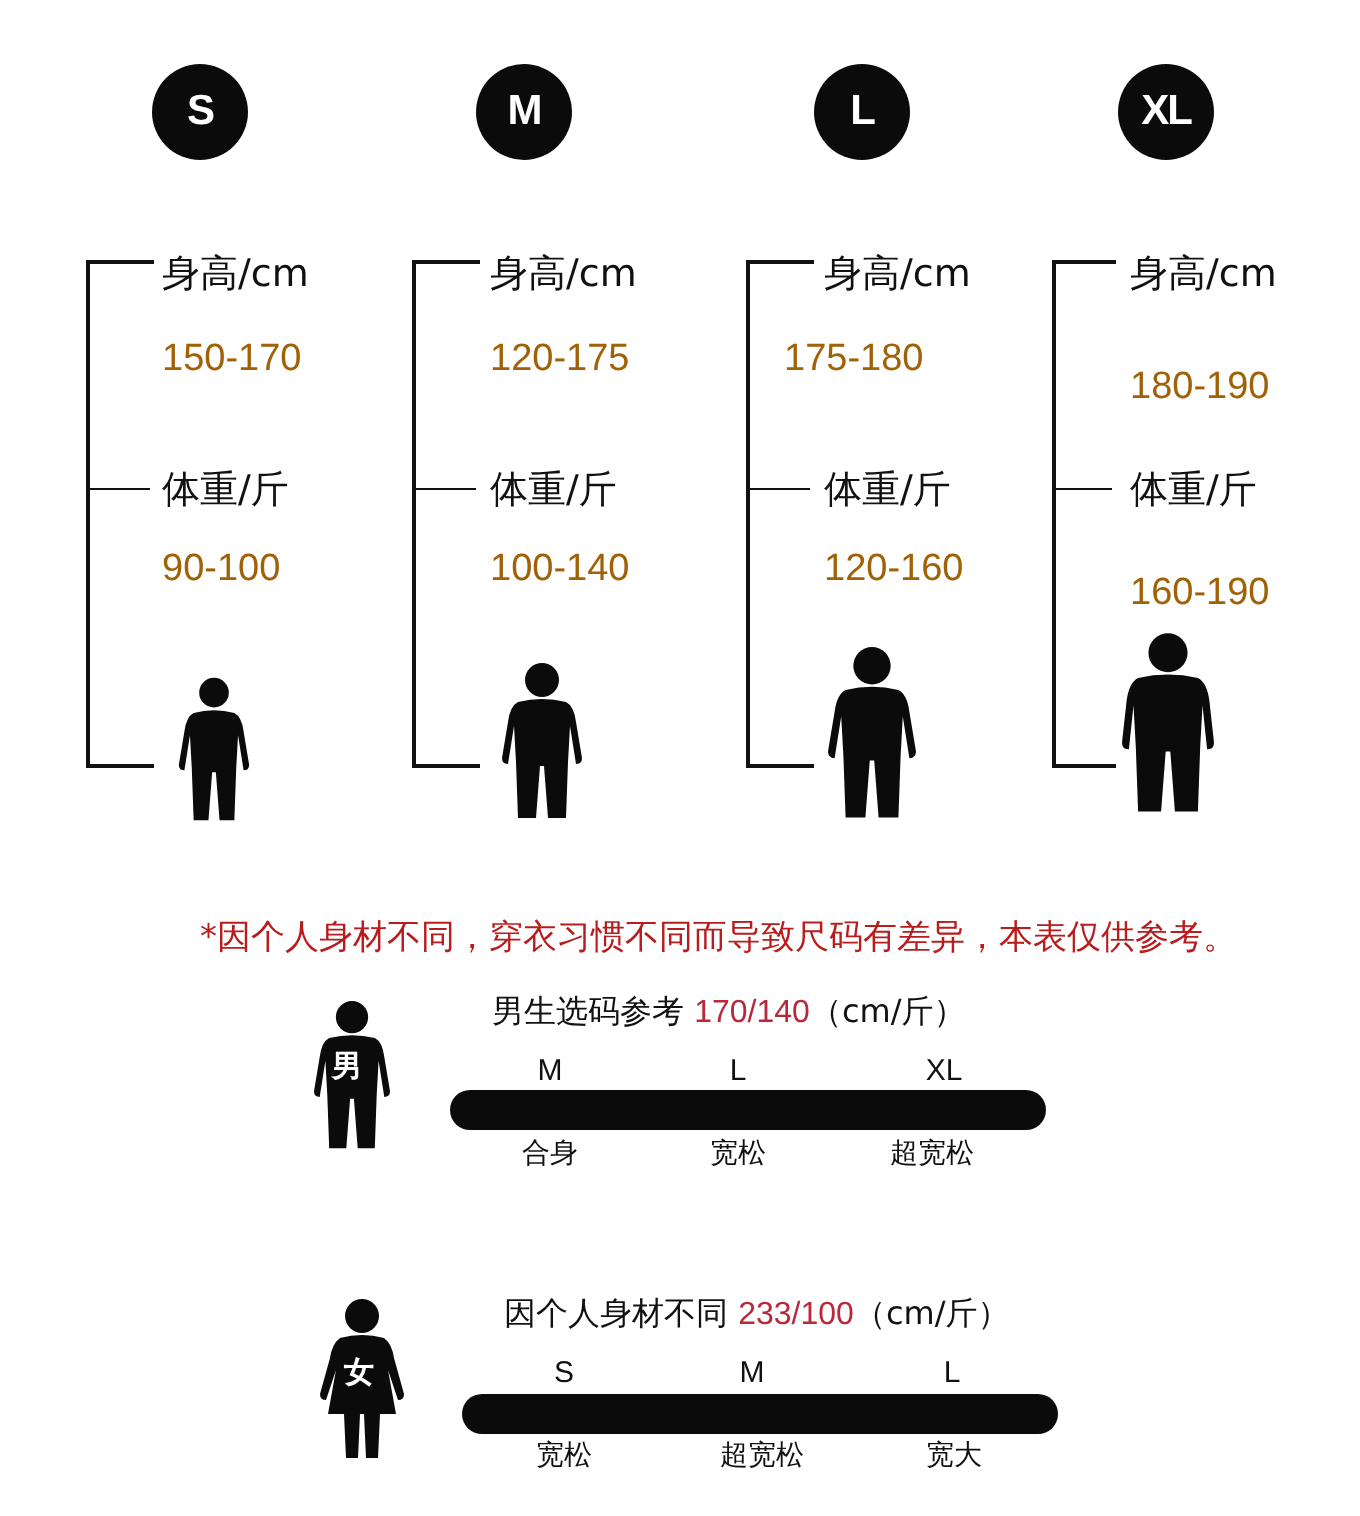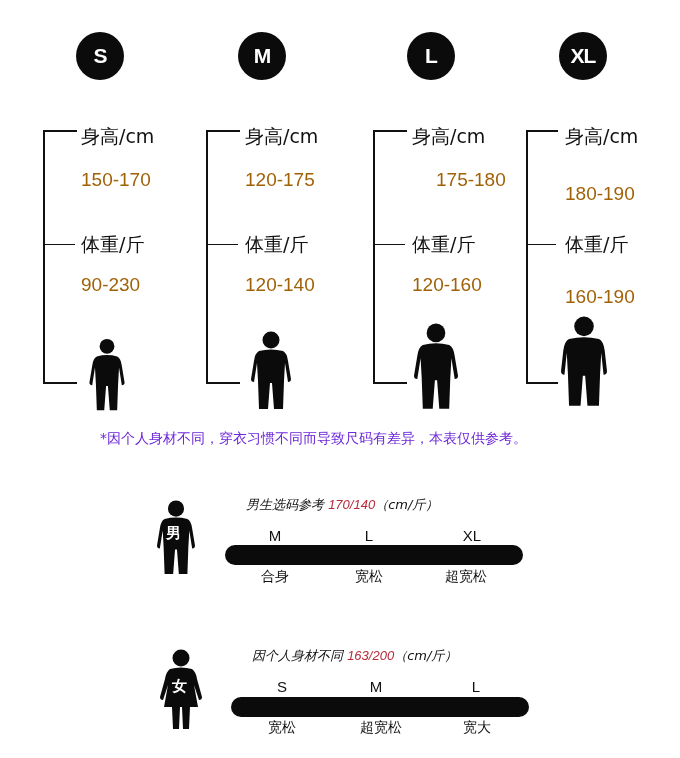--- a/index.html
+++ b/index.html
@@ -7,59 +7,59 @@
          font-family:"DejaVu Sans","Liberation Sans",sans-serif; color:#111; }
   .abs { position:absolute; }
   .badge { position:absolute; width:48px; height:48px; border-radius:50%; background:#0b0b0b;
            color:#fff; font-weight:bold; font-size:21px; display:flex; align-items:center; justify-content:center;
            font-family:"Liberation Sans","DejaVu Sans",sans-serif; letter-spacing:-1px; }
   .bracket { position:absolute; border:2px solid #111; border-right:none; }
   .tick { position:absolute; height:1px; background:#111; }
   .lbl { position:absolute; font-size:19px; white-space:nowrap; color:#111; }
   .val { position:absolute; font-size:19px; white-space:nowrap; color:#a16207; font-family:"Liberation Sans","DejaVu Sans",sans-serif; }
   .fig { position:absolute; }
-  .note { position:absolute; left:100px; top:430px; font-size:14px; white-space:nowrap; color:#6d28d9; }
-  .guide-title { position:absolute; font-size:13px; white-space:nowrap; color:#111;font-style:italic; }
+  .note { position:absolute; left:100px; top:457px; font-size:17px; white-space:nowrap; color:#b91c1c; }
+  .guide-title { position:absolute; font-size:16px; white-space:nowrap; color:#111; }
   .red { color:#b8293a; }
   .bar { position:absolute; height:20px; background:#0b0b0b; border-radius:10px; }
   .size-tag { position:absolute; font-size:15px; transform:translateX(-50%); white-space:nowrap; font-family:"Liberation Sans","DejaVu Sans",sans-serif; }
   .fit-tag { position:absolute; font-size:14px; transform:translateX(-50%); white-space:nowrap; }
 </style>
 </head>
 <body>
 
 <div class="badge" style="left:76px;top:32px;">S</div>
 <div class="bracket" style="left:43px;top:130px;width:32px;height:250px;"></div>
 <div class="tick" style="left:45px;top:244px;width:30px;"></div>
 <div class="lbl" style="left:81px;top:124px;">身高/cm</div>
 <div class="val" style="left:81px;top:169px;">150-170</div>
 <div class="lbl" style="left:81px;top:232px;">体重/斤</div>
-<div class="val" style="left:81px;top:274px;">90-230</div>
+<div class="val" style="left:81px;top:274px;">90-100</div>
 <svg class="fig" style="left:88px;top:338px;" width="38" height="74" viewBox="0 0 40 80">
   <circle cx="20" cy="9" r="8" fill="#0b0b0b"></circle>
   <path d="M9 20 Q20 17 31 20 Q35 22 36 30 L39 48 Q39 51 36 51 L33 32 L32 50 L31 78 L23 78 L21 52 L19 52 L17 78 L9 78 L8 50 L7 32 L4 51 Q1 51 1 48 L4 30 Q5 22 9 20 Z" fill="#0b0b0b"></path>
 </svg>
 
 <div class="badge" style="left:238px;top:32px;">M</div>
 <div class="bracket" style="left:206px;top:130px;width:32px;height:250px;"></div>
 <div class="tick" style="left:208px;top:244px;width:30px;"></div>
 <div class="lbl" style="left:245px;top:124px;">身高/cm</div>
 <div class="val" style="left:245px;top:169px;">120-175</div>
 <div class="lbl" style="left:245px;top:232px;">体重/斤</div>
-<div class="val" style="left:245px;top:274px;">120-140</div>
+<div class="val" style="left:245px;top:274px;">100-140</div>
 <svg class="fig" style="left:251px;top:330px;" width="40" height="82" viewBox="0 0 40 80">
   <circle cx="20" cy="9" r="8.5" fill="#0b0b0b"></circle>
   <path d="M8 20 Q20 17 32 20 Q36 22 37 30 L40 48 Q40 51 37 51 L34 32 L33 50 L32 78 L23 78 L21 52 L19 52 L17 78 L8 78 L7 50 L6 32 L3 51 Q0 51 0 48 L3 30 Q4 22 8 20 Z" fill="#0b0b0b"></path>
 </svg>
 
 <div class="badge" style="left:407px;top:32px;">L</div>
 <div class="bracket" style="left:373px;top:130px;width:32px;height:250px;"></div>
 <div class="tick" style="left:375px;top:244px;width:30px;"></div>
 <div class="lbl" style="left:412px;top:124px;">身高/cm</div>
-<div class="val" style="left:436px;top:169px;text-align:center;">175-180</div>
+<div class="val" style="left:392px;top:169px;text-align:center;">175-180</div>
 <div class="lbl" style="left:412px;top:232px;">体重/斤</div>
 <div class="val" style="left:412px;top:274px;">120-160</div>
 <svg class="fig" style="left:414px;top:322px;" width="44" height="90" viewBox="0 0 40 80">
   <circle cx="20" cy="9" r="8.5" fill="#0b0b0b"></circle>
   <path d="M8 20 Q20 17 32 20 Q36 22 37 30 L40 48 Q40 51 37 51 L34 32 L33 50 L32 78 L23 78 L21 52 L19 52 L17 78 L8 78 L7 50 L6 32 L3 51 Q0 51 0 48 L3 30 Q4 22 8 20 Z" fill="#0b0b0b"></path>
 </svg>
 
 <div class="badge" style="left:559px;top:32px;">XL</div>
 <div class="bracket" style="left:526px;top:130px;width:30px;height:250px;"></div>
 <div class="tick" style="left:528px;top:244px;width:28px;"></div>
@@ -94,21 +94,21 @@
 </div>
 
 <div class="abs" style="left:0;top:0;width:680px;height:0;">
   <svg class="fig" style="left:159px;top:649px;" width="44" height="82" viewBox="0 0 44 82">
     <circle cx="22" cy="9" r="8.5" fill="#0b0b0b"></circle>
     <path d="M11 20 Q22 17 33 20 Q37 23 38 30 L43 48 Q43 51 40 51 L35 36 L39 58 L31 58 L30 80 L24 80 L23 58 L21 58 L20 80 L14 80 L13 58 L5 58 L9 36 L4 51 Q1 51 1 48 L6 30 Q7 23 11 20 Z" fill="#0b0b0b"></path>
   </svg>
   <div class="abs" style="left:172px;top:677px;font-size:15px;color:#fff;font-weight:bold;">女</div>
   <div class="guide-title" style="left:252px;top:647px;">
     <span>因个人身材不同</span>
-    <span class="red" style="font-family:'Liberation Sans','DejaVu Sans',sans-serif;">163/200</span><span>（cm/斤）</span>
+    <span class="red" style="font-family:'Liberation Sans','DejaVu Sans',sans-serif;">233/100</span><span>（cm/斤）</span>
   </div>
   <div class="size-tag" style="left:282px;top:678px;">S</div>
   <div class="size-tag" style="left:376px;top:678px;">M</div>
   <div class="size-tag" style="left:476px;top:678px;">L</div>
   <div class="bar" style="left:231px;top:697px;width:298px;"></div>
   <div class="fit-tag" style="left:282px;top:719px;">宽松</div>
   <div class="fit-tag" style="left:381px;top:719px;">超宽松</div>
   <div class="fit-tag" style="left:477px;top:719px;">宽大</div>
 </div>
 

